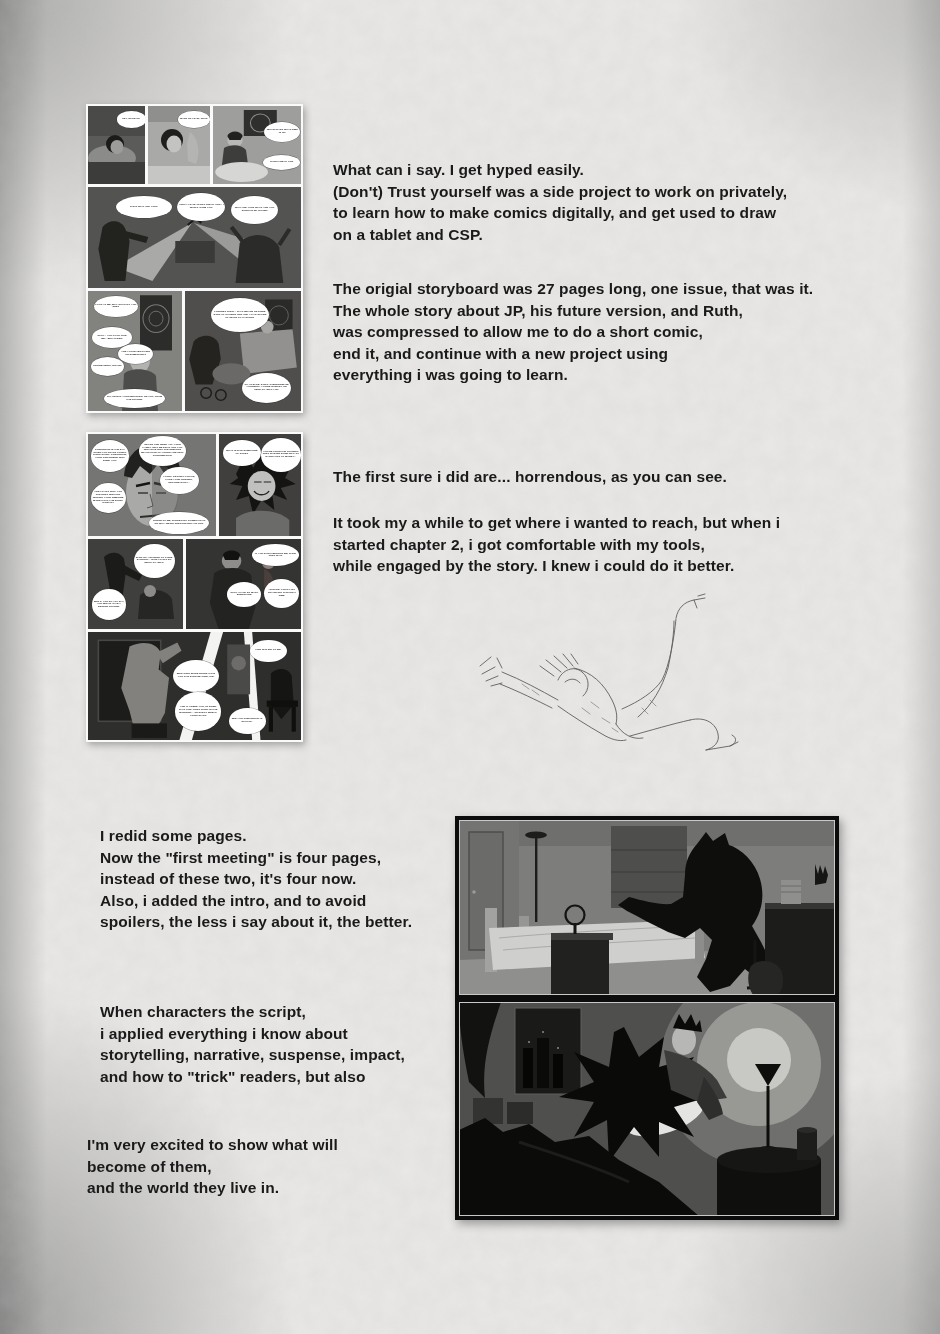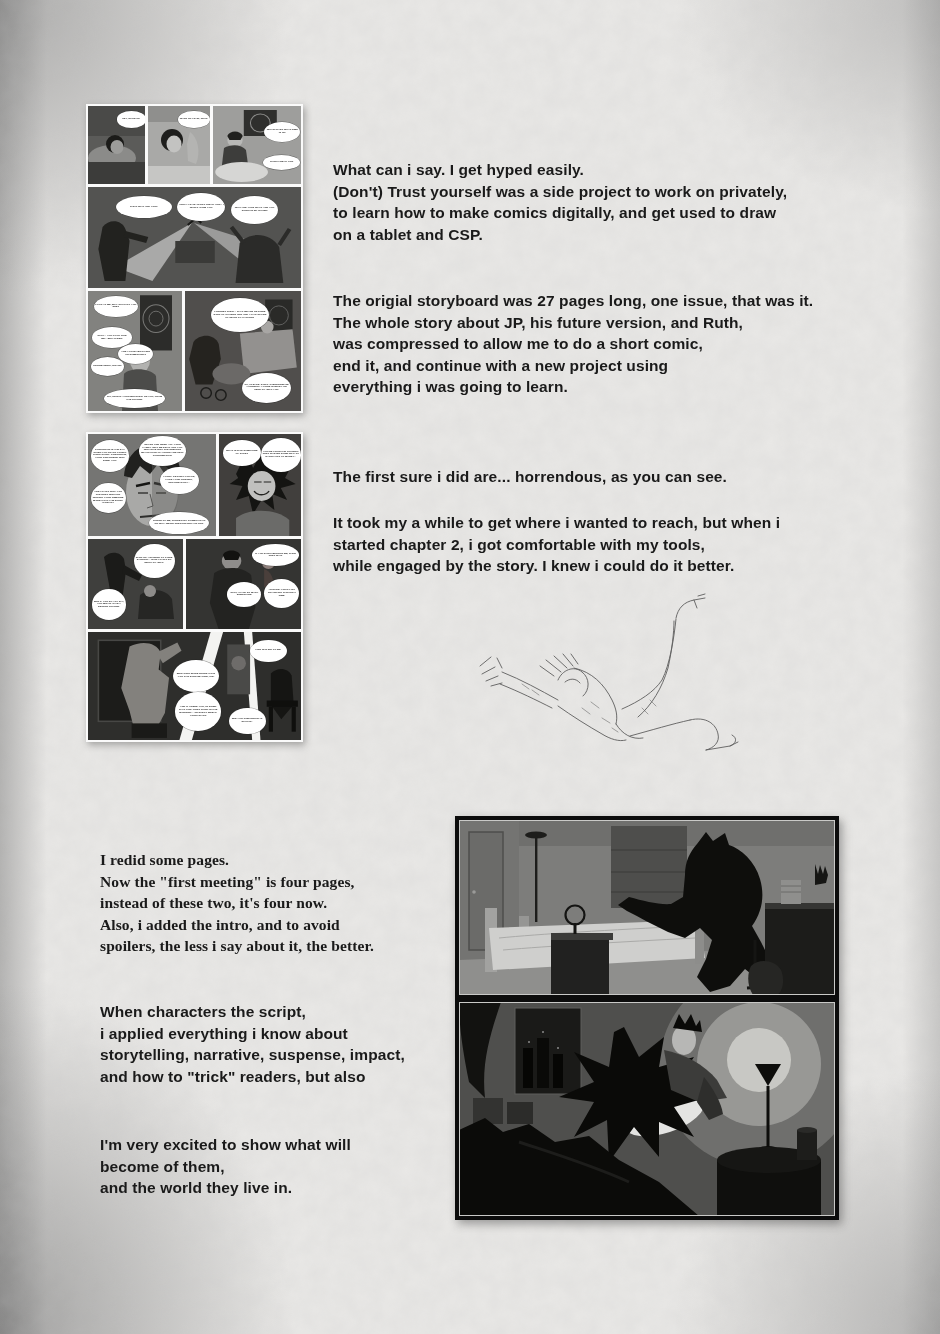--- a/index.html
+++ b/index.html
@@ -239,21 +239,21 @@
     </div>
   </div>
 
   <div class="tblock" style="left:333px;top:159px;">
     <div class="line">What can i say. I get hyped easily.</div>
     <div class="line">(Don't) Trust yourself was a side project to work on privately,</div>
     <div class="line">to learn how to make comics digitally, and get used to draw</div>
     <div class="line">on a tablet and CSP.</div>
   </div>
 
-  <div class="tblock" style="left:333px;top:290px;">
+  <div class="tblock" style="left:333px;top:278px;">
     <div class="line">The origial storyboard was 27 pages long, one issue, that was it.</div>
     <div class="line">The whole story about JP, his future version, and Ruth,</div>
     <div class="line">was compressed to allow me to do a short comic,</div>
     <div class="line">end it, and continue with a new project using</div>
     <div class="line">everything i was going to learn.</div>
   </div>
 
   <div class="tblock" style="left:333px;top:466px;">
     <div class="line">The first sure i did are... horrendous, as you can see.</div>
   </div>
@@ -288,36 +288,36 @@
     <path d="M214,30 C216,20 222,14 232,12 L243,10 M236,8 l7,-2 M232,12 l3,8"></path>
 
     <path d="M168,148 C190,142 210,136 228,132"></path>
     <path d="M228,132 C244,128 254,136 256,146 C258,154 252,160 244,162"></path>
 
     <path d="M244,162 L268,158 C274,156 276,150 270,147 M268,158 l8,-4"></path>
 
     <path d="M120,120 l8,6 M129,114 l8,6 M140,130 l8,5 M150,140 l6,4 M180,120 l6,6 M188,112 l6,6 M60,96 l7,5 M70,102 l7,5" opacity="0.6"></path>
   </svg>
 
-  <div class="tblock" style="left:100px;top:849px;font-family:Liberation Serif, serif;">
+  <div class="tblock" style="left:100px;top:825px;">
     <div class="line">I redid some pages.</div>
     <div class="line">Now the "first meeting" is four pages,</div>
     <div class="line">instead of these two, it's four now.</div>
     <div class="line">Also, i added the intro, and to avoid</div>
     <div class="line">spoilers, the less i say about it, the better.</div>
   </div>
 
   <div class="tblock" style="left:100px;top:1001px;">
     <div class="line">When characters the script,</div>
     <div class="line">i applied everything i know about</div>
     <div class="line">storytelling, narrative, suspense, impact,</div>
     <div class="line">and how to "trick" readers, but also</div>
   </div>
 
-  <div class="tblock" style="left:100px;top:1134px;">
+  <div class="tblock" style="left:87px;top:1134px;">
     <div class="line">I'm very excited to show what will</div>
     <div class="line">become of them,</div>
     <div class="line">and the world they live in.</div>
   </div>
 
   <div class="final" style="left:455px;top:816px;width:376px;" aria-label="redrawn chapter pages, dark inked style">
 
     <svg width="376" height="175" viewBox="0 0 376 175" preserveAspectRatio="none" aria-label="dark silhouetted spiky-haired figure leaping across a bedroom past a bed, nightstand lamp, dresser and desk">
       <rect width="376" height="175" fill="#7d7d7b"></rect>
       <rect width="376" height="26" fill="#6f6f6d"></rect>

